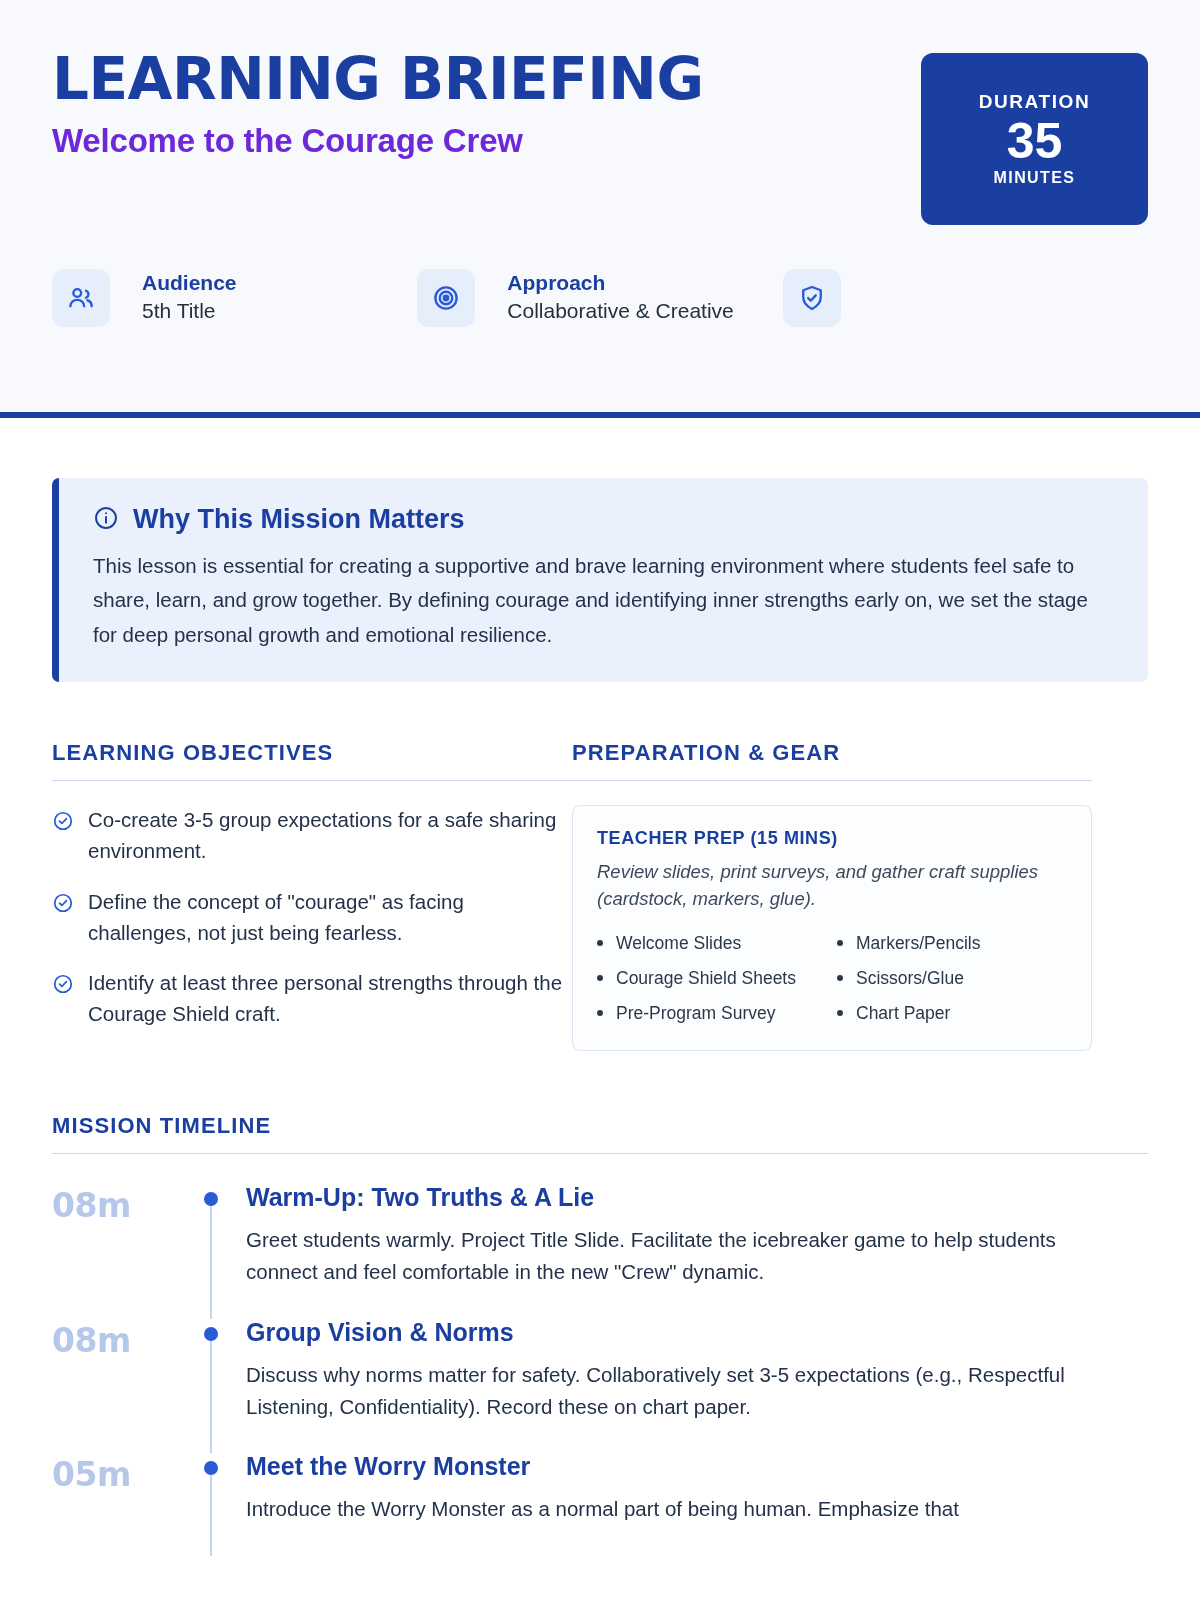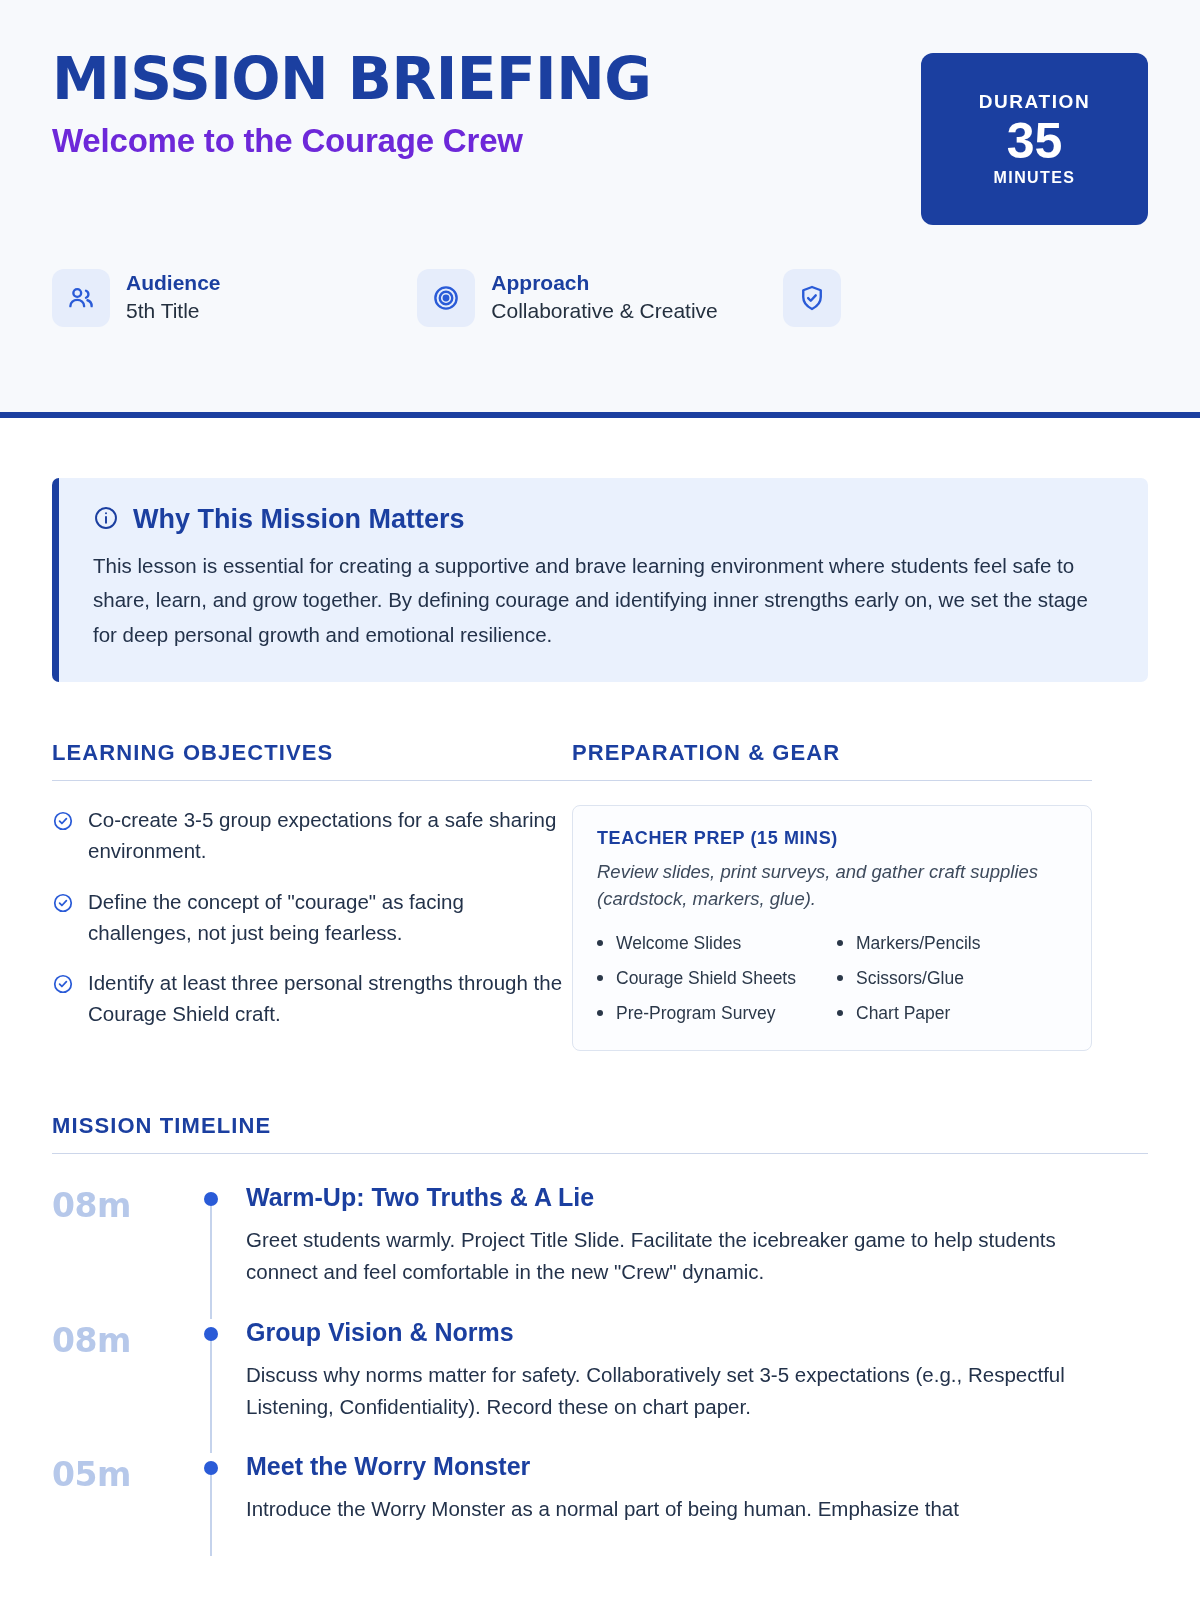--- a/index.html
+++ b/index.html
@@ -76,21 +76,21 @@
   }
 
   
   .meta-row {
     display: flex;
     margin-top: 42px;
   }
   .meta-item {
     display: flex;
     align-items: flex-start;
-    gap: 16px;
+    gap: 32px;
     width: 370px;
   }
   .meta-icon {
     width: 58px;
     height: 58px;
     border-radius: 12px;
     background: #e6edfb;
     display: flex;
     align-items: center;
     justify-content: center;
@@ -269,21 +269,21 @@
     line-height: 1.58;
     color: #23324a;
   }
 </style>
 </head>
 <body>
 
 <div class="header">
   <div class="header-top">
     <div class="title-block">
-      <div class="main-title">MISSION BRIEFING</div>
+      <div class="main-title">LEARNING BRIEFING</div>
       <div class="sub-title">Welcome to the Courage Crew</div>
     </div>
     <div class="duration-box">
       <div class="duration-label">DURATION</div>
       <div class="duration-value">35</div>
       <div class="duration-unit">MINUTES</div>
     </div>
   </div>
 
   <div class="meta-row">

